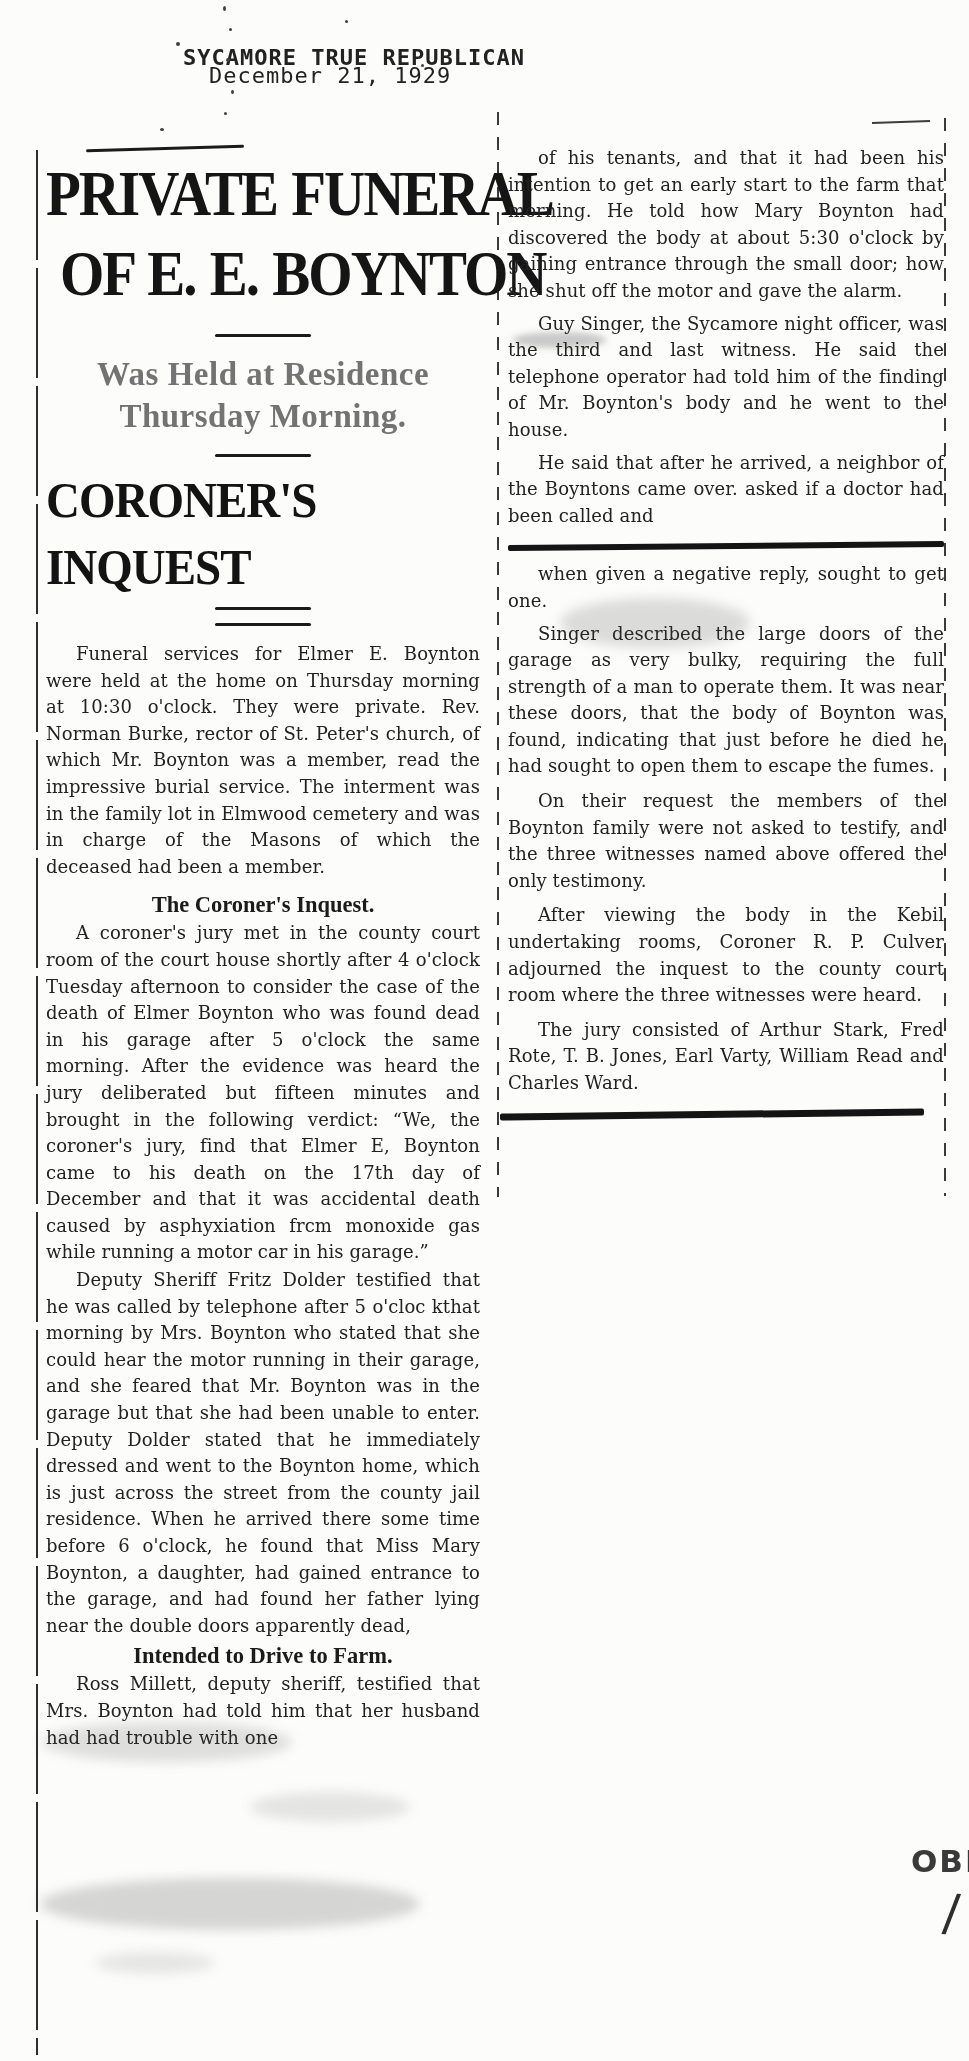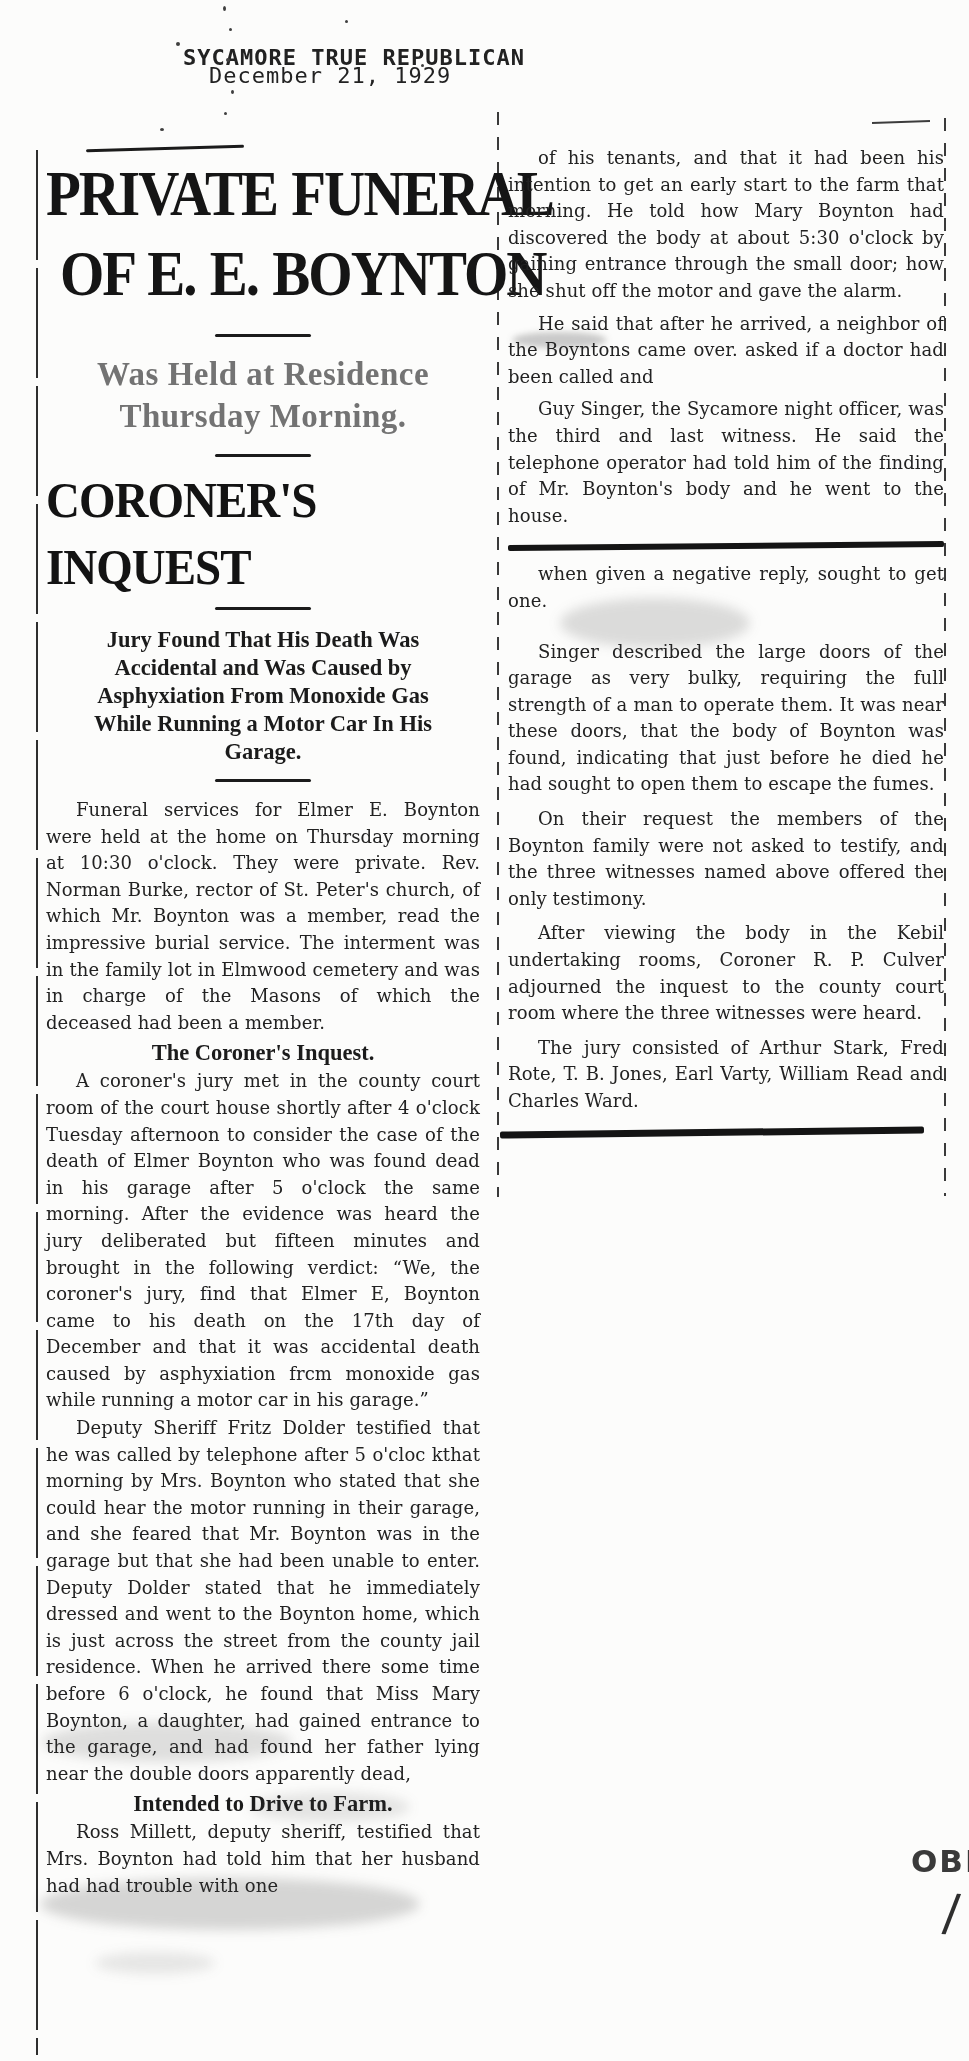--- a/index.html
+++ b/index.html
@@ -121,37 +121,36 @@
   <div class="col col-left">
     <div class="short-rule rule-top"></div>
     <div class="headline">PRIVATE FUNERAL</div>
     <div class="headline l2">OF E. E. BOYNTON</div>
     <div class="short-rule rule-c" style="margin-top:20px"></div>
     <div class="subhead-big" style="margin-top:16px">Was Held at Residence</div>
     <div class="subhead-big">Thursday Morning.</div>
     <div class="short-rule rule-c" style="margin-top:17px"></div>
     <div class="section-head">CORONER'S  INQUEST</div>
     <div class="short-rule rule-c" style="margin-top:12px"></div>
-    <div class="deck">Jury Found That His Death Was Accidental and Was Caused by Asphyxiation From Monoxide Gas While Running a Motor Car In His Garage.</div>
     <div class="short-rule rule-c" style="margin-top:13px"></div>
     <div class="body-para" style="margin-top:15px">Funeral services for Elmer E. Boynton were held at the home on Thursday morning at 10:30 o'clock.  They were private.  Rev. Norman Burke, rector of St. Peter's church, of which Mr. Boynton was a member, read the impressive burial service.  The interment was in the family lot in Elmwood cemetery and was in charge of the Masons of which the deceased had been a member.</div>
-    <div class="body-subhead" style="margin-top:3px">The Coroner's Inquest.</div>
+    <div class="body-subhead" style="margin-top:11px">The Coroner's Inquest.</div>
     <div class="body-para" style="margin-top:1px">A coroner's jury met in the county court room of the court house shortly after 4 o'clock Tuesday afternoon to consider the case of the death of Elmer Boynton who was found dead in his garage after 5 o'clock the same morning.  After the evidence was heard the jury deliberated but fifteen minutes and brought in the following verdict: “We, the coroner's jury, find that Elmer E, Boynton came to his death on the 17th day of December and that it was accidental death caused by asphyxiation frcm monoxide gas while running a motor car in his garage.”</div>
     <div class="body-para" style="margin-top:1px">Deputy Sheriff Fritz Dolder testified that he was called by telephone after 5 o'cloc kthat morning by Mrs. Boynton who stated that she could hear the motor running in their garage, and she feared that Mr. Boynton was in the garage but that she had been unable to enter.  Deputy Dolder stated that he immediately dressed and went to the Boynton home, which is just across the street from the county jail residence.  When he arrived there some time before 6 o'clock, he found that Miss Mary Boynton, a daughter, had gained entrance to the garage, and had found her father lying near the double doors apparently dead,</div>
     <div class="body-subhead" style="margin-top:3px">Intended to Drive to Farm.</div>
     <div class="body-para" style="margin-top:1px">Ross Millett, deputy sheriff, testified that Mrs. Boynton had told him that her husband had had trouble with one</div>
   </div>
 
   <div class="col col-right">
     <div class="body-para" style="margin-top:145px">of his tenants, and that it had been his intention to get an early start to the farm that morning.  He told how Mary Boynton had discovered the body at about 5:30 o'clock by gaining entrance through the small door; how she shut off the motor and gave the alarm.</div>
+    <div class="body-para" style="margin-top:6px">Guy Singer, the Sycamore night officer, was the third and last witness.  He said the telephone operator had told him of the finding of Mr. Boynton's body and he went to the house.</div>
     <div class="body-para" style="margin-top:6px">He said that after he arrived, a neighbor of the Boyntons came over. asked if a doctor had been called and</div>
-    <div class="body-para" style="margin-top:6px">Guy Singer, the Sycamore night officer, was the third and last witness.  He said the telephone operator had told him of the finding of Mr. Boynton's body and he went to the house.</div>
     <div class="thick-rule" style="margin:14px 0 12px 0;transform:rotate(-0.5deg)"></div>
     <div class="body-para">when given a negative reply, sought to get one.</div>
-    <div class="body-para" style="margin-top:24px">Singer described the large doors of the garage as very bulky, requiring the full strength of a man to operate them.  It was near these doors, that the body of Boynton was found, indicating that just before he died he had sought to open them to escape the fumes.</div>
+    <div class="body-para" style="margin-top:6px">Singer described the large doors of the garage as very bulky, requiring the full strength of a man to operate them.  It was near these doors, that the body of Boynton was found, indicating that just before he died he had sought to open them to escape the fumes.</div>
     <div class="body-para" style="margin-top:8px">On their request the members of the Boynton family were not asked to testify, and the three witnesses named above offered the only testimony.</div>
     <div class="body-para" style="margin-top:8px">After viewing the body in the Kebil undertaking rooms, Coroner R. P. Culver adjourned the inquest to the county court room where the three witnesses were heard.</div>
     <div class="body-para" style="margin-top:8px">The jury consisted of Arthur Stark, Fred Rote, T. B. Jones, Earl Varty, William Read and Charles Ward.</div>
     <div class="thick-rule" style="margin:14px 20px 0 -8px;height:7px;transform:rotate(-0.7deg)"></div>
   </div>
 
   <div class="obi-mark">OBI</div>
   <div class="slash-mark">/</div>
 
   <div class="speck" style="left:176px;top:42px;width:4px;height:4px"></div>

